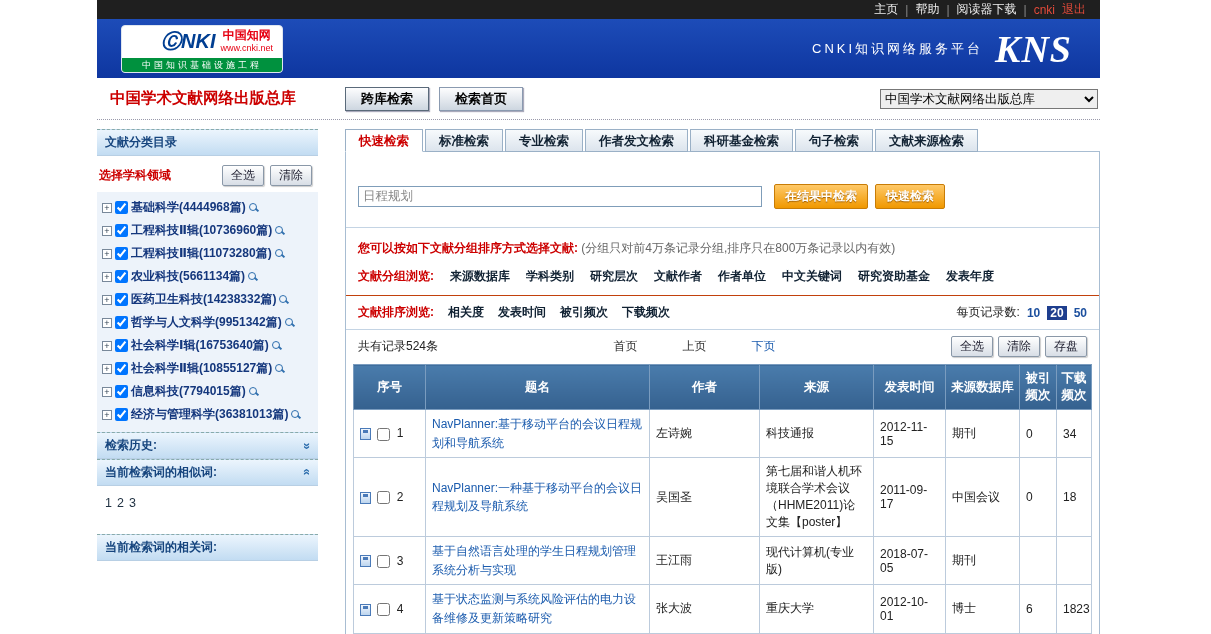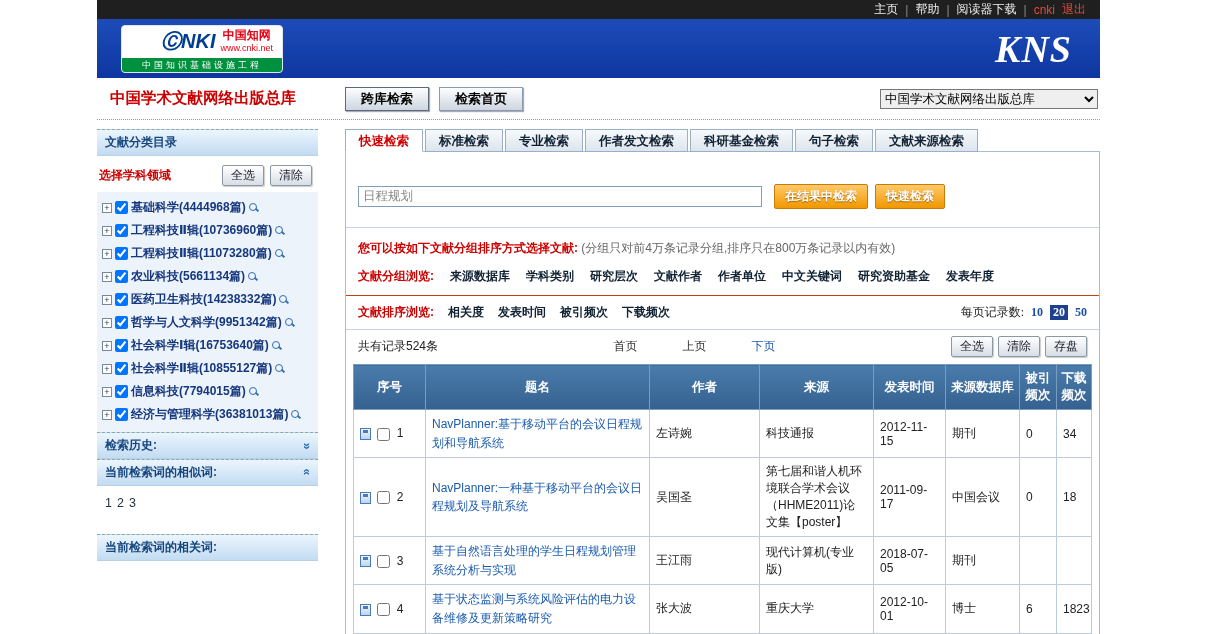--- a/index.html
+++ b/index.html
@@ -89,21 +89,21 @@
   font-weight:bold;font-size:12px;padding:3px 10px;border-radius:2px;cursor:pointer;
   text-shadow:0 1px 1px #a05e00;white-space:nowrap;}
 .group-section{padding:12px 12px 10px;border-bottom:1px solid #c2410c;}
 .tip-line{margin-bottom:11px;}
 .red-bold{color:#c00;font-weight:bold;}
 .gray-note{color:#666;}
 .link-row{display:flex;align-items:center;flex-wrap:wrap;}
 .group-link{color:#123;font-weight:bold;margin-left:16px;cursor:pointer;}
 .sort-section{padding:8px 12px;display:flex;align-items:center;border-bottom:1px solid #c4d4e4;}
 .sort-link{color:#123;font-weight:bold;margin-left:14px;cursor:pointer;}
-.sort-right{margin-left:auto;display:flex;align-items:center;gap:7px;font-family:Liberation Serif, serif;}
+.sort-right{margin-left:auto;display:flex;align-items:center;gap:7px;}
 .pp{color:#1c4f9e;cursor:pointer;font-weight:bold;}
 .pp.active{background:#1e3e8e;color:#fff;padding:0 3px;}
 .records-row{padding:6px 12px 5px;display:flex;align-items:center;}
 .total-text{white-space:nowrap;}
 .pager{flex:1;display:flex;justify-content:center;gap:45px;}
 .pg{color:#333;cursor:pointer;}
 .pg.next{color:#1c5cae;}
 .row-actions{display:flex;gap:5px;}
 
 
@@ -141,20 +141,21 @@
       <div class="logo-top">
         <span class="logo-mark">ⒸNKI</span>
         <span class="logo-cn">
           <span>中国知网</span>
           <span class="logo-url">www.cnki.net</span>
         </span>
       </div>
       <div class="logo-band">中国知识基础设施工程</div>
     </div>
     <div class="brand-wrap">
+      <span class="platform">CNKI知识网络服务平台</span>
       <span class="kns">KNS</span>
     </div>
   </div>
 
   <div class="subhead">
     <div class="db-title">中国学术文献网络出版总库</div>
     <div class="top-tabs">
       <button class="top-tab">跨库检索</button>
       <button class="top-tab secondary">检索首页</button>
     </div>

